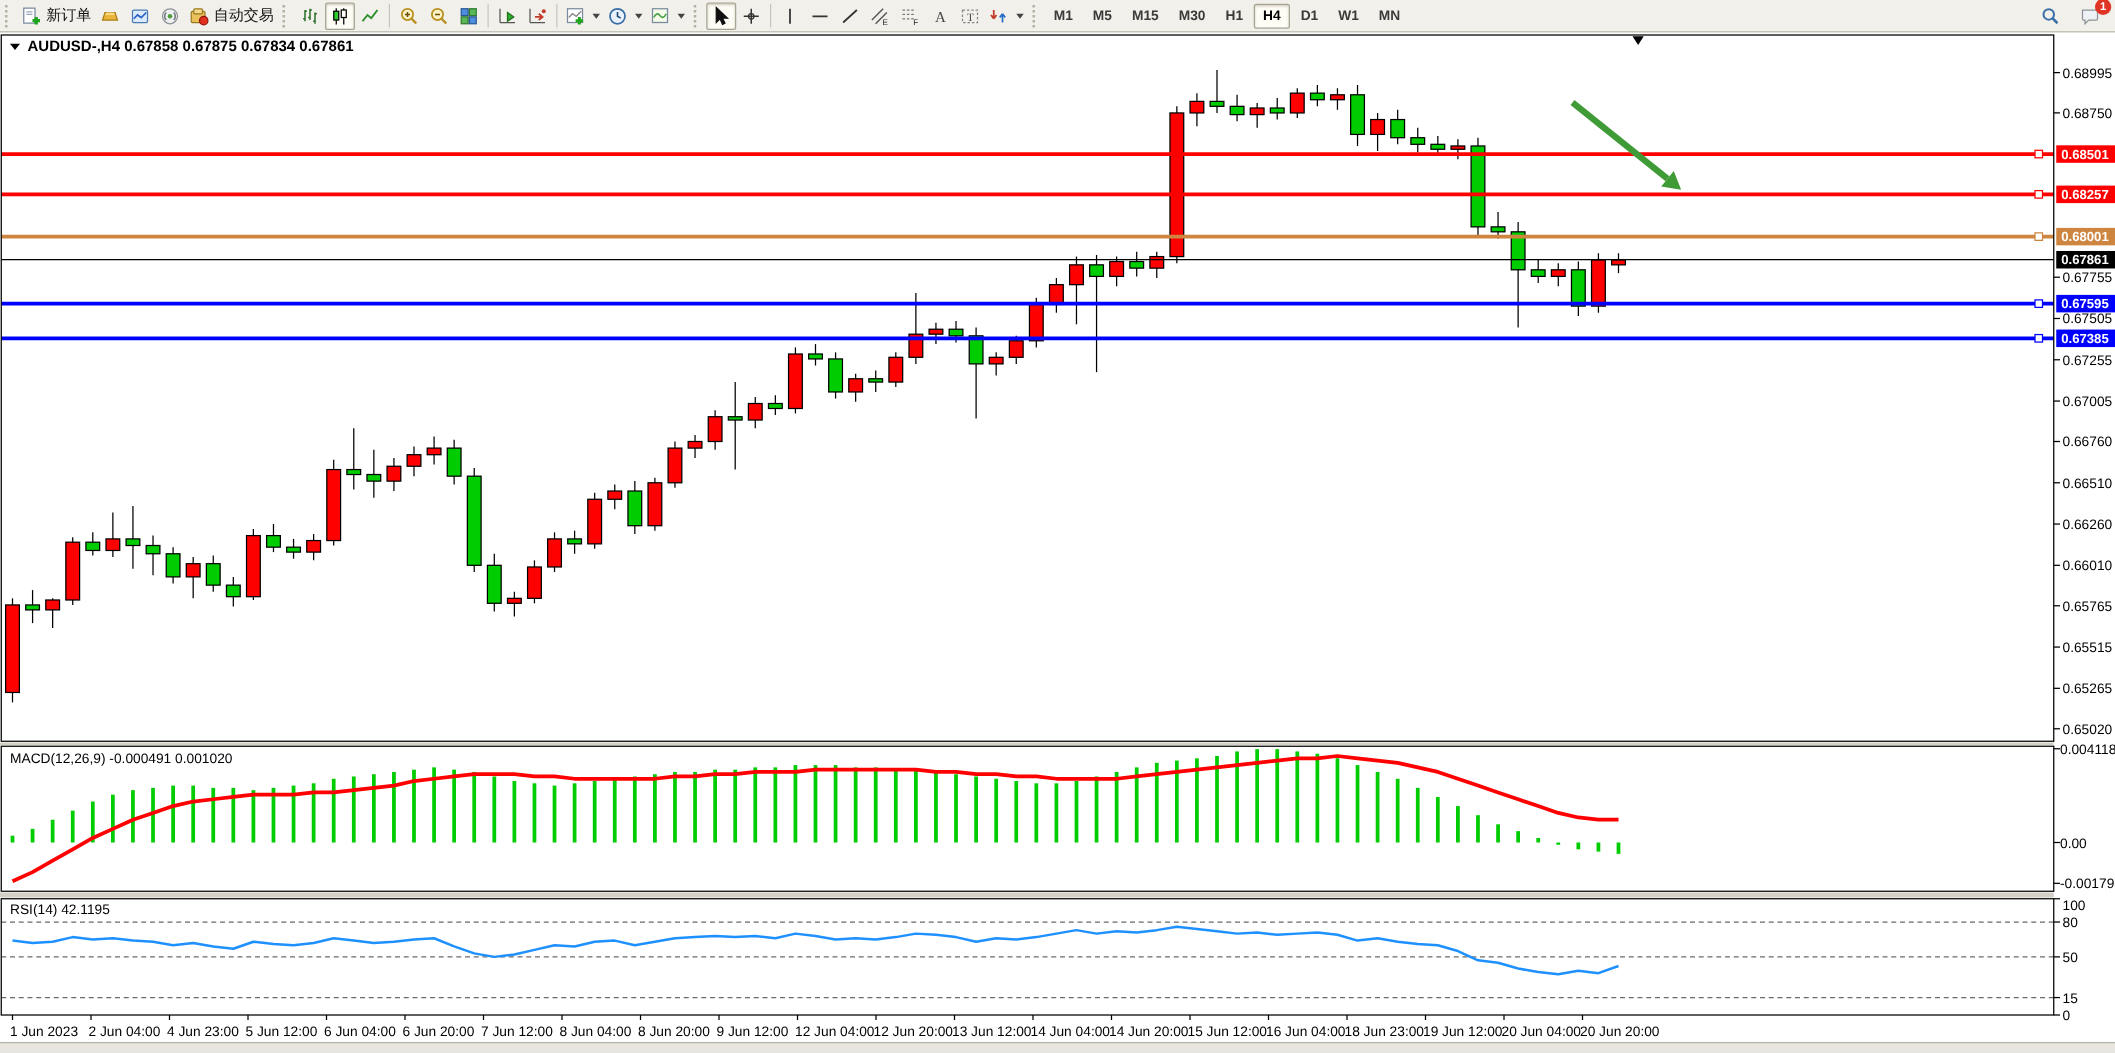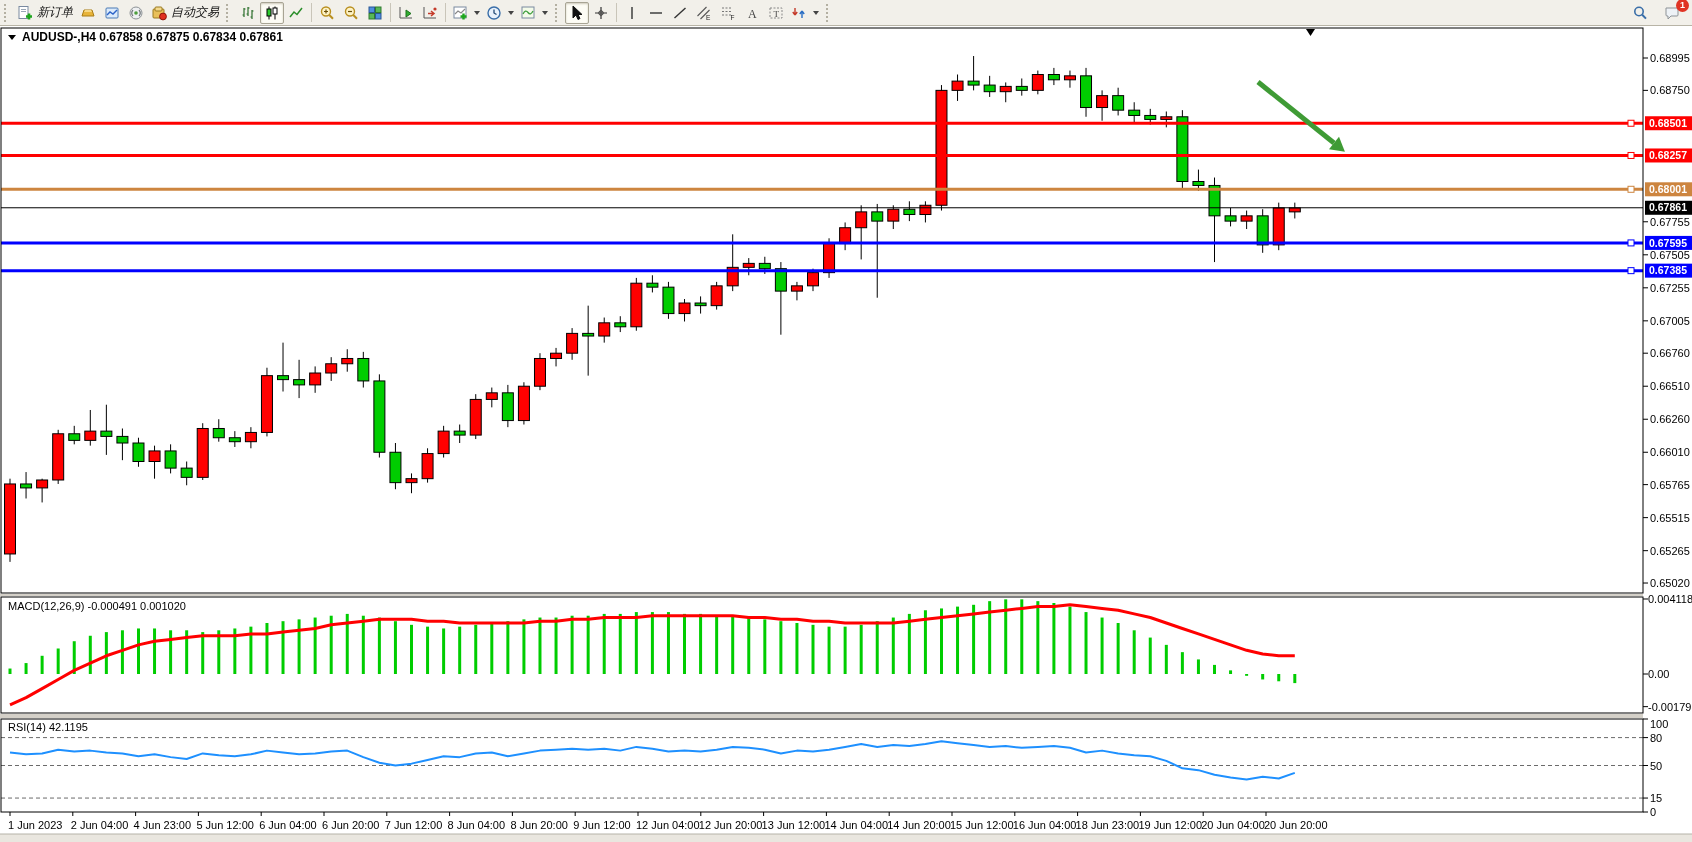--- a/index.html
+++ b/index.html
@@ -7,21 +7,21 @@
   
   #toolbar{position:absolute;top:0;left:0;width:1692px;height:26px;background:#f2f0ea;
            border-bottom:1px solid #b8b4a6;display:flex;align-items:center;box-sizing:border-box;}
   .handle{width:5px;height:18px;border-left:2px dotted #b4b0a2;margin:0 3px 0 4px;}
   .sep{width:1px;height:19px;background:#c9c5b9;margin:0 3px;}
   .tbtn{height:22px;min-width:24px;display:inline-flex;align-items:center;justify-content:center;
         gap:4px;background:transparent;border:1px solid transparent;border-radius:2px;padding:0 2px;
         font-family:"Liberation Sans",sans-serif;font-size:12px;color:#222;cursor:default;}
   .tbtn.active{background:#fdfcf5;border:1px solid #a8a494;box-shadow:inset 0 1px 2px #cfcabb;}
   .tbtn .ic{width:16px;height:16px;}
-  .tlabel{font-size:12px;color:#111;white-space:nowrap;font-style:italic;}
+  .tlabel{font-size:12px;color:#111;white-space:nowrap;}
   .caret{width:0;height:0;border-left:3px solid transparent;border-right:3px solid transparent;
          border-top:4px solid #444;margin-left:2px;}
   .tfbtn{height:20px;min-width:26px;border:1px solid transparent;background:transparent;
          font-family:"Liberation Sans",sans-serif;font-size:11px;font-weight:700;color:#3a3a3a;border-radius:2px;}
   .tfbtn.active{background:#fdfcf5;border:1px solid #a8a494;box-shadow:inset 0 1px 2px #cfcabb;color:#000;}
   #toolbar-right{position:absolute;right:8px;top:2px;display:flex;align-items:center;gap:8px;}
   #notif-badge{position:absolute;top:-4px;right:-6px;background:#e03424;color:#fff;border-radius:50%;
                width:13px;height:13px;font-size:9px;line-height:13px;text-align:center;font-weight:700;}
   
   #plot{position:absolute;top:26px;left:0;}
@@ -219,20 +219,31 @@
   <button class="tbtn">
     <svg class="ic" viewBox="0 0 16 16">
       <path d="M4 3 l0 7 M4 10 l-2.2 -3 M4 10 l2.2 -3" stroke="#c43a2a" stroke-width="1.4" fill="none"></path>
       <path d="M11 13 l0 -7 M11 6 l-2.2 3 M11 6 l2.2 3" stroke="#2a6ec4" stroke-width="1.4" fill="none"></path>
     </svg>
     <span class="caret"></span>
   </button>
 
   <div class="handle"></div>
 
+  <span id="tf-bar" style="display:inline-flex;gap:2px;">
+    <button class="tfbtn">M1</button>
+    <button class="tfbtn">M5</button>
+    <button class="tfbtn">M15</button>
+    <button class="tfbtn">M30</button>
+    <button class="tfbtn">H1</button>
+    <button class="tfbtn active">H4</button>
+    <button class="tfbtn">D1</button>
+    <button class="tfbtn">W1</button>
+    <button class="tfbtn">MN</button>
+  </span>
 
   <div id="toolbar-right">
     <button class="tbtn">
       <svg class="ic" viewBox="0 0 16 16">
         <circle cx="7" cy="6.5" r="4.2" fill="none" stroke="#3a6ea8" stroke-width="1.6"></circle>
         <line x1="10.2" y1="9.8" x2="14" y2="13.6" stroke="#3a6ea8" stroke-width="2"></line>
       </svg>
     </button>
     <button class="tbtn" style="position:relative;">
       <svg class="ic" viewBox="0 0 16 16">

